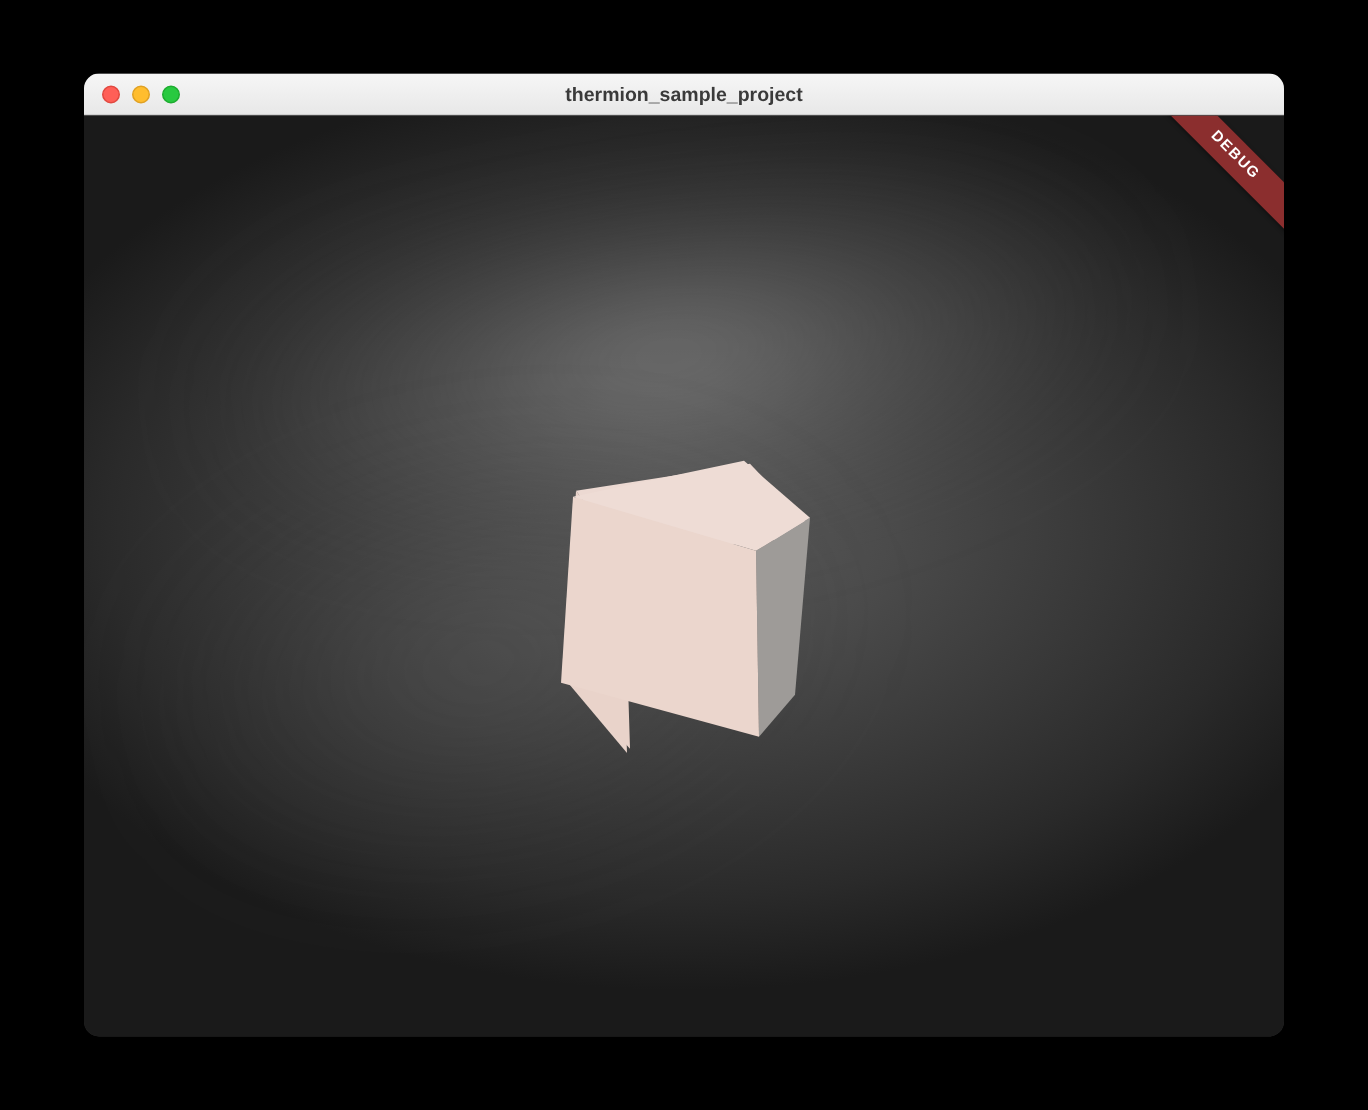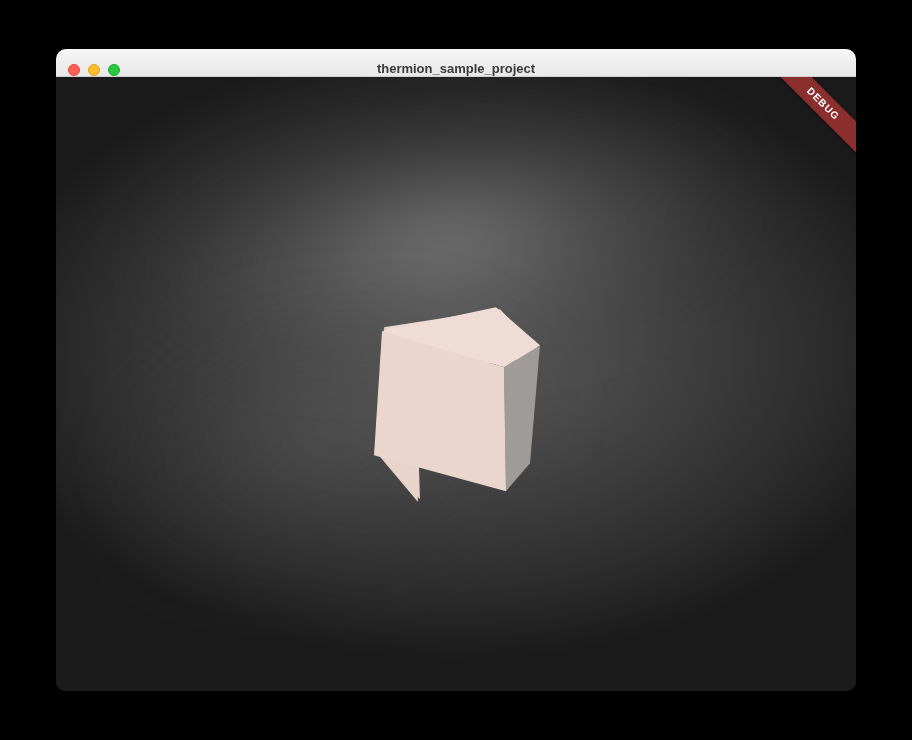--- a/index.html
+++ b/index.html
@@ -19,21 +19,21 @@
       background: #2c2c2c;
       border-radius: 10px;
       box-shadow: 0 10px 40px rgba(0,0,0,0.5);
       overflow: hidden;
       position: relative;
     }
     .titlebar {
       height: 28px;
       background: linear-gradient(to bottom, #f6f6f6, #e8e8e8);
       display: flex;
-      align-items: flex-end;
+      align-items: center;
       padding: 0 12px;
       position: relative;
       border-bottom: 1px solid #d0d0d0;
     }
     .traffic-lights {
       display: flex;
       gap: 8px;
       align-items: center;
     }
     .traffic-light {

